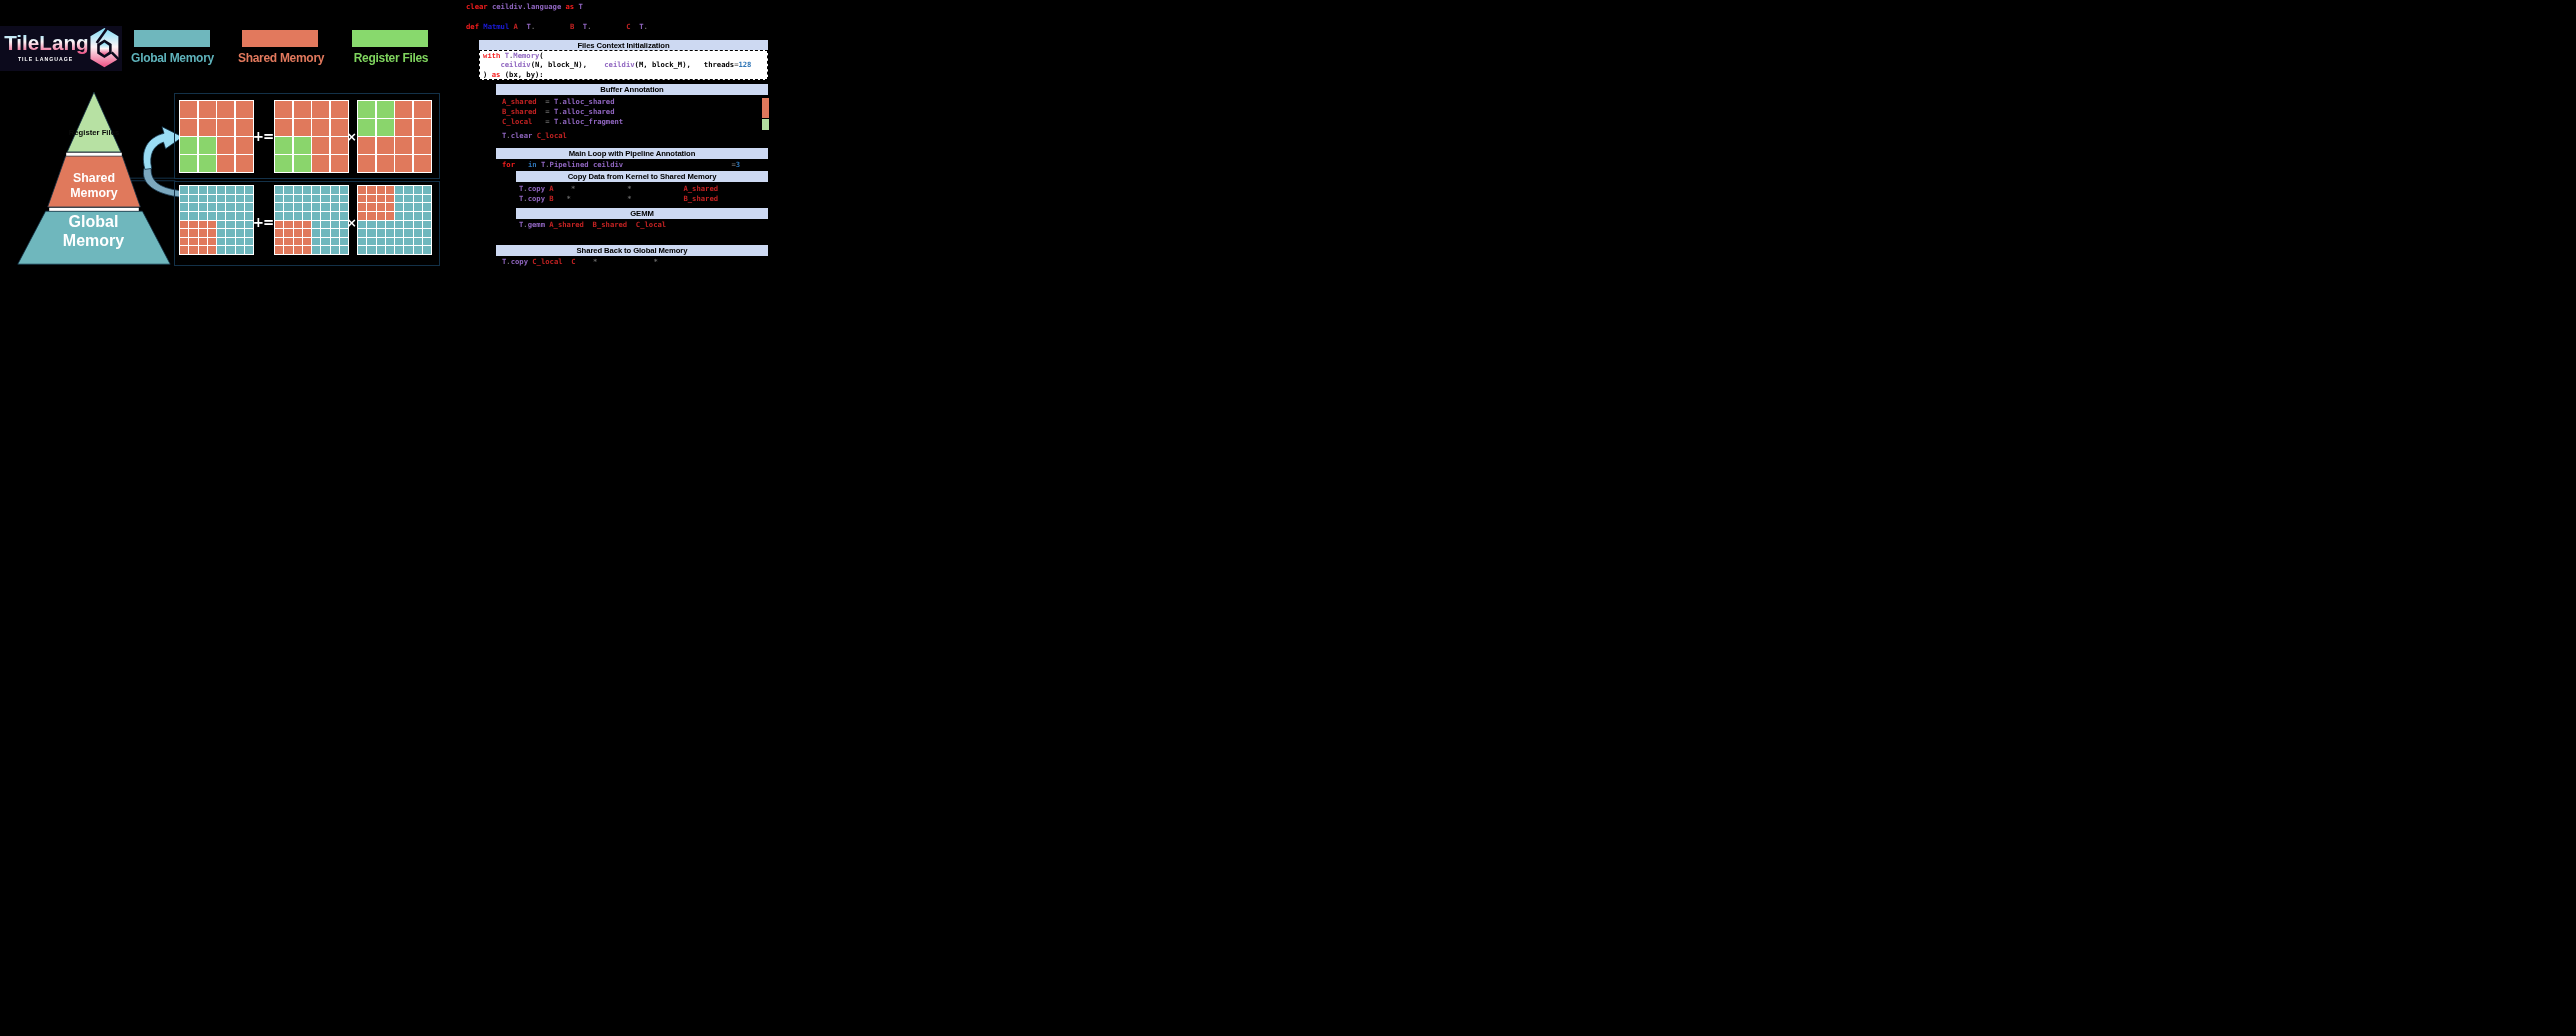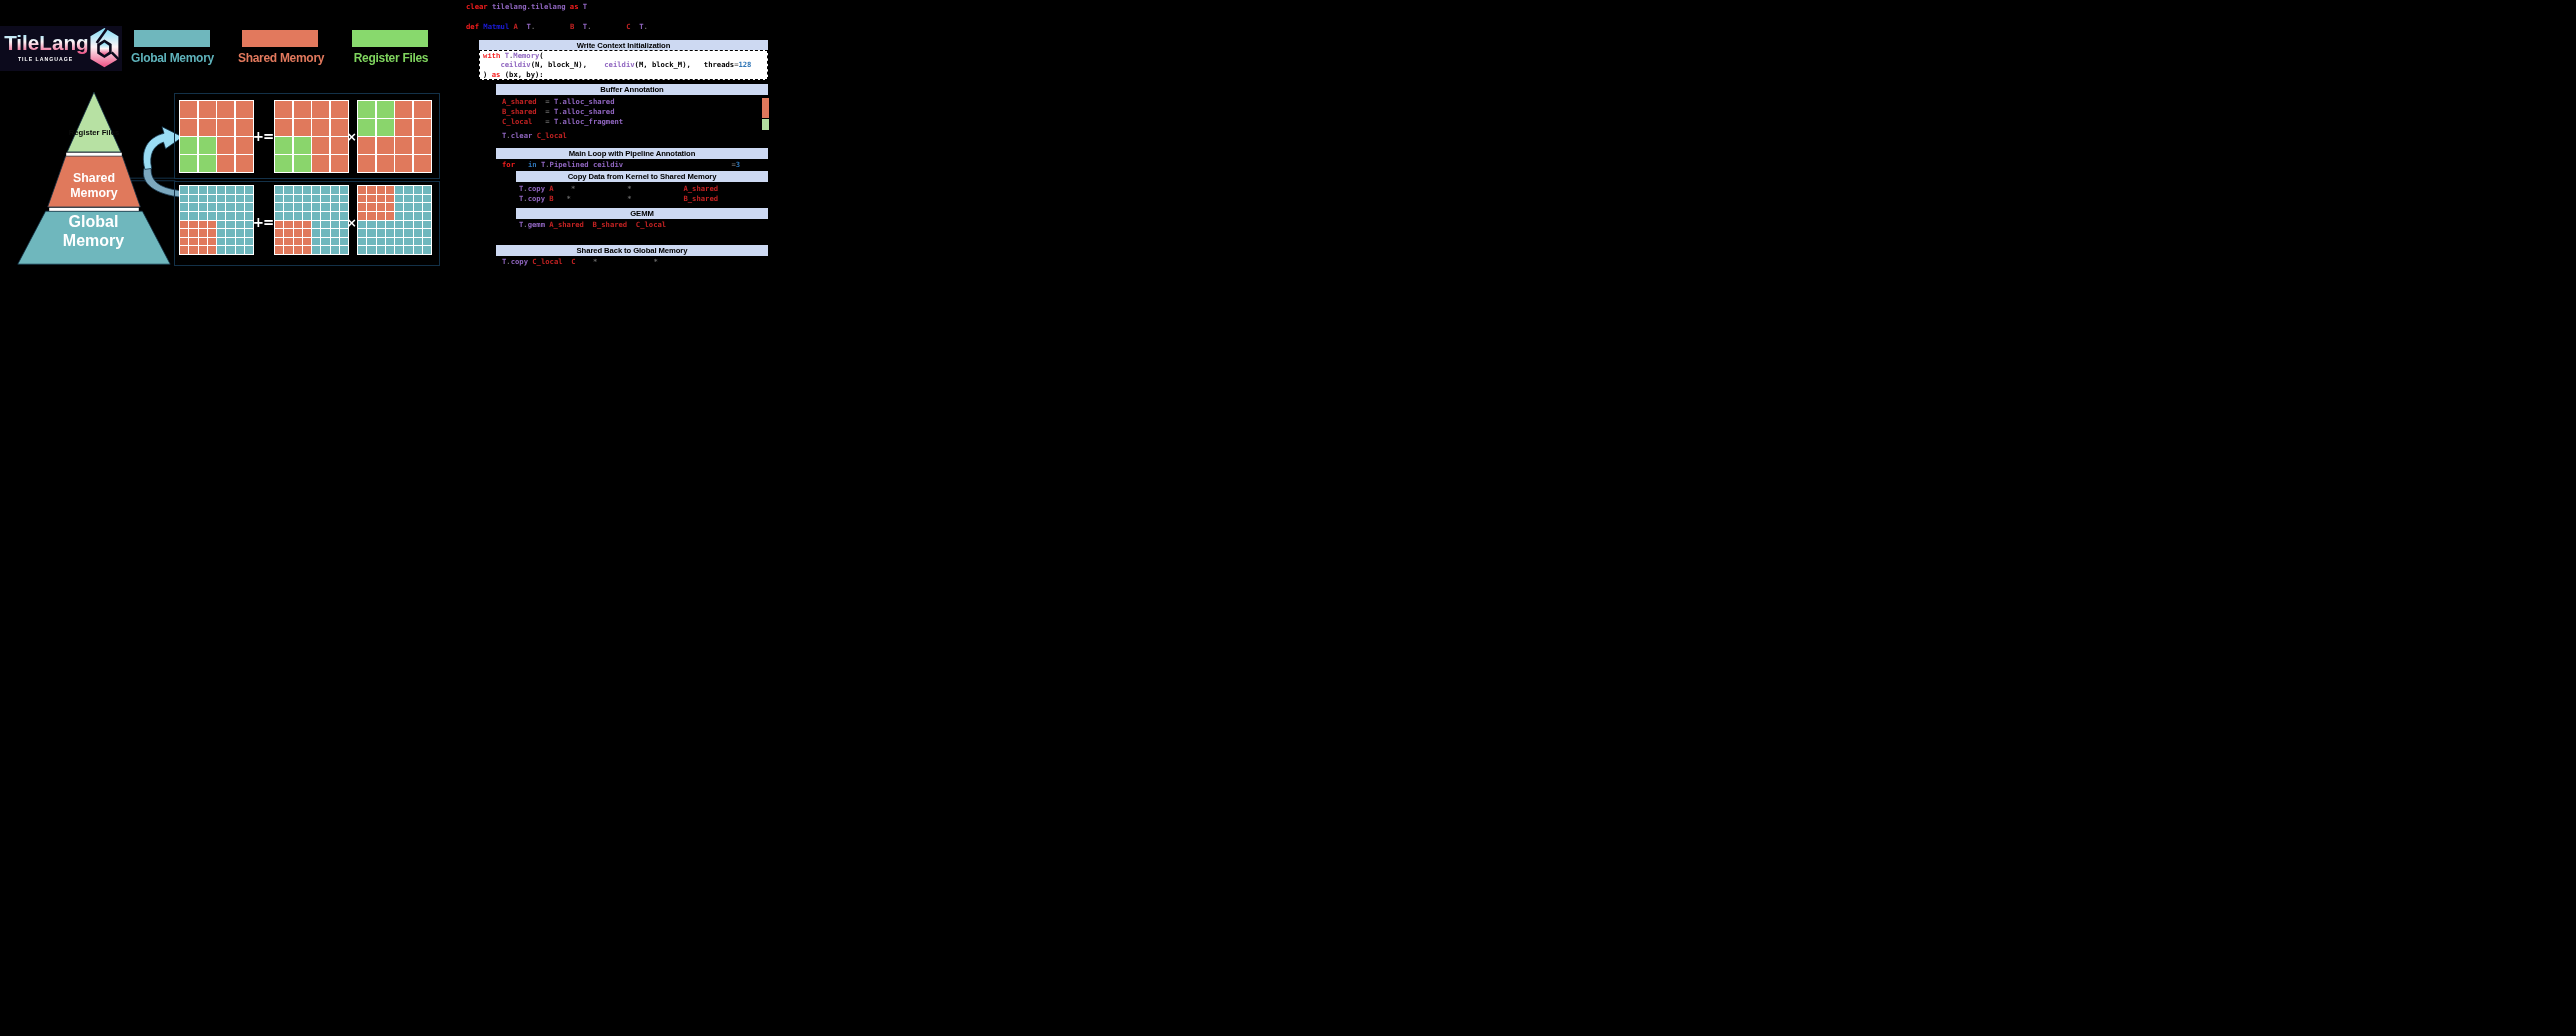--- a/index.html
+++ b/index.html
@@ -345,24 +345,24 @@
       <div class="cell" style="background: rgb(111, 183, 189);"></div>
       <div class="cell" style="background: rgb(111, 183, 189);"></div>
       <div class="cell" style="background: rgb(111, 183, 189);"></div>
       <div class="cell" style="background: rgb(111, 183, 189);"></div>
       <div class="cell" style="background: rgb(111, 183, 189);"></div>
       <div class="cell" style="background: rgb(111, 183, 189);"></div>
     </div>
   <div class="op op-pe" style="left:251px;top:215px;width:24px;">+=</div>
   <div class="op op-x" style="left:345px;top:215px;width:13.4px;">×</div>
 
-  <div class="code" style="left:466px;top:3.1px;"><span style="color: rgb(245, 29, 29);">clear </span><span style="color: rgb(144, 102, 192);">tilelang.tilelang </span><span style="color: rgb(245, 29, 29);">as </span><span style="color: rgb(144, 102, 192);">T</span></div>
+  <div class="code" style="left:466px;top:3.1px;"><span style="color: rgb(245, 29, 29);">clear </span><span style="color: rgb(144, 102, 192);">ceildiv.language </span><span style="color: rgb(245, 29, 29);">as </span><span style="color: rgb(144, 102, 192);">T</span></div>
   <div class="code" style="left:466px;top:23px;"><span style="color: rgb(245, 29, 29);">def </span><span style="color: rgb(27, 27, 216);">Matmul </span><span style="color: rgb(195, 34, 34);">A</span><span style="color: rgb(0, 0, 0);">  </span><span style="color: rgb(144, 102, 192);">T</span><span style="color: rgb(106, 106, 106);">.</span><span style="color: rgb(0, 0, 0);">        </span><span style="color: rgb(195, 34, 34);">B</span><span style="color: rgb(0, 0, 0);">  </span><span style="color: rgb(144, 102, 192);">T</span><span style="color: rgb(106, 106, 106);">.</span><span style="color: rgb(0, 0, 0);">        </span><span style="color: rgb(195, 34, 34);">C</span><span style="color: rgb(0, 0, 0);">  </span><span style="color: rgb(144, 102, 192);">T</span><span style="color: rgb(106, 106, 106);">.</span></div>
 
-  <div class="hdr" style="left:479px;top:40px;width:289px;height:10.3px;">Write Context Initialization</div>
+  <div class="hdr" style="left:479px;top:40px;width:289px;height:10.3px;">Files Context Initialization</div>
   <div id="kernel-box">
     <div class="code" style="left:3.1px;top:1px;color:#000;"><span style="color: rgb(245, 29, 29); font-family: Liberation Mono, monospace;">with </span><span style="color: rgb(144, 102, 192);">T</span><span style="color: rgb(106, 106, 106);">.</span><span style="color: rgb(144, 102, 192);">Memory</span><span style="color: rgb(0, 0, 0);">(</span></div>
     <div class="code" style="left:3.1px;top:10.3px;color:#000;"><span style="color: rgb(0, 0, 0);">    </span><span style="color: rgb(144, 102, 192);">ceildiv</span><span style="color: rgb(0, 0, 0);">(N, block_N),</span><span style="color: rgb(0, 0, 0);">    </span><span style="color: rgb(144, 102, 192);">ceildiv</span><span style="color: rgb(0, 0, 0);">(M, block_M),</span><span style="color: rgb(0, 0, 0);">   threads</span><span style="color: rgb(106, 106, 106);">=</span><span style="color: rgb(46, 117, 182);">128</span></div>
     <div class="code" style="left:3.1px;top:19.6px;color:#000;"><span style="color: rgb(0, 0, 0);">) </span><span style="color: rgb(245, 29, 29);">as </span><span style="color: rgb(0, 0, 0);">(bx, by):</span></div>
   </div>
 
   <div class="hdr" style="left:496px;top:84px;width:272px;height:10.8px;">Buffer Annotation</div>
   <div class="code" style="left:502px;top:98px;"><span style="color: rgb(195, 34, 34);">A_shared</span><span style="color: rgb(0, 0, 0);">  </span><span style="color: rgb(106, 106, 106);">=</span><span style="color: rgb(0, 0, 0);"> </span><span style="color: rgb(144, 102, 192);">T</span><span style="color: rgb(106, 106, 106);">.</span><span style="color: rgb(144, 102, 192);">alloc_shared</span></div>
   <div class="code" style="left:502px;top:108px;"><span style="color: rgb(195, 34, 34);">B_shared</span><span style="color: rgb(0, 0, 0);">  </span><span style="color: rgb(106, 106, 106);">=</span><span style="color: rgb(0, 0, 0);"> </span><span style="color: rgb(144, 102, 192);">T</span><span style="color: rgb(106, 106, 106);">.</span><span style="color: rgb(144, 102, 192);">alloc_shared</span></div>
   <div class="code" style="left:502px;top:118px;"><span style="color: rgb(195, 34, 34);">C_local</span><span style="color: rgb(0, 0, 0);">   </span><span style="color: rgb(106, 106, 106);">=</span><span style="color: rgb(0, 0, 0);"> </span><span style="color: rgb(144, 102, 192);">T</span><span style="color: rgb(106, 106, 106);">.</span><span style="color: rgb(144, 102, 192);">alloc_fragment</span></div>

